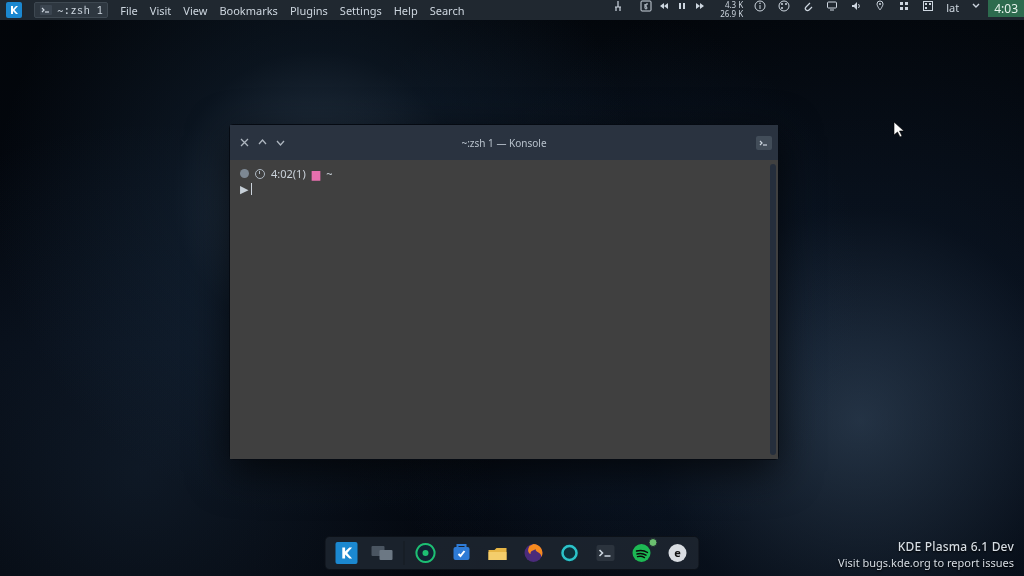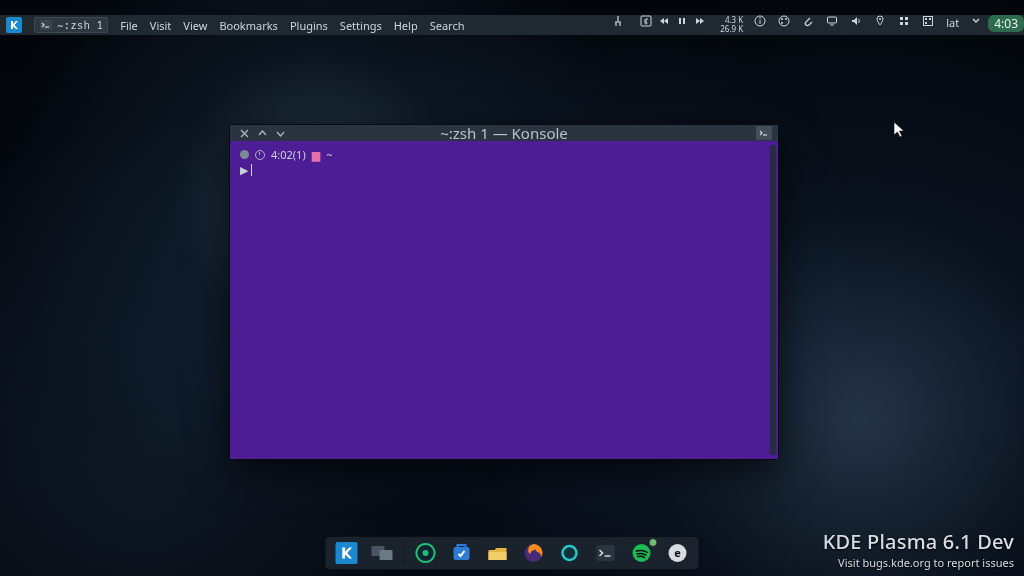--- a/index.html
+++ b/index.html
@@ -17,53 +17,52 @@
       linear-gradient(#020509, #040912 60%, #02050b);
     filter: blur(0.2px);
   }
 
   
   .top-panel {
     position: absolute; top: 0; left: 0; right: 0; height: 20px;
     background: #202830; display: flex; align-items: stretch;
     font-size: 11px; color: #cdd6df;
     z-index: 20;
-    margin-top: 15px;
   }
   .tp-left { display: flex; align-items: stretch; }
   .tp-right { display: flex; align-items: flex-start; margin-left: auto; }
   .tp-item { display: flex; align-items: center; padding: 0 6px; gap: 4px; }
   .kde-logo { width: 16px; height: 16px; display:flex; align-items:center; justify-content:center; background:#1b88d0; border-radius:2px; color:#fff; font-weight:bold; font-size:10px;}
   .task-chip { background:#2e3740; border:1px solid #3e4851; border-radius:2px; padding:0 4px; display:flex; align-items:center; gap:4px;}
   .menubar { display:flex; align-items:stretch; }
   .menubar .mi { padding:0 6px; display:flex; align-items:center; }
   .divider { width:1px; background:#141a20; margin:2px 0;}
   .mono { font-family:"Fira Mono","DejaVu Sans Mono",monospace; }
   .media-btns { display:flex; gap:0; }
   .mbtn { width:18px; display:flex; align-items:center; justify-content:center; }
   .net-speeds { display:flex; flex-direction:column; font-size:8px; line-height:9px; align-items:flex-end; justify-content:center; padding:0 4px;}
-  .clock { background:#2d6b4e; color:#e8f4ee; padding:0 6px; display:flex; align-items:center; font-size:12px;border-radius:6px;}
+  .clock { background:#2d6b4e; color:#e8f4ee; padding:0 6px; display:flex; align-items:center; font-size:12px;}
   .tiny-ico { width:14px; height:14px; display:flex; align-items:center; justify-content:center; }
   svg { display:block; }
 
   
   .konsole {
     position:absolute; left:229px; top:124px; width:550px; height:336px;
     background:#1a2230; border:1px solid #050a12; border-radius:4px;
     box-shadow: 0 12px 40px rgba(0,0,0,0.7);
     display:flex; flex-direction:column;
     z-index:10;
   }
-  .k-titlebar { height:16px; background:#2a3340; display:flex; align-items:center; font-size:15px; color:#b8c2cc; position:relative;}
+  .k-titlebar { height:35px; background:#2a3340; display:flex; align-items:center; font-size:10px; color:#b8c2cc; position:relative;}
   .k-tbtns { display:flex; gap:6px; padding:0 8px;}
   .k-tbtn { width:12px; height:12px; display:flex; align-items:center; justify-content:center; color:#9aa4ae;}
   .k-title { position:absolute; left:0; right:0; text-align:center; pointer-events:none;}
   .k-tright { margin-left:auto; padding:0 6px; display:flex; align-items:center;}
   .term-badge { width:16px; height:14px; background:#424d59; border-radius:2px; display:flex; align-items:center; justify-content:center; color:#cdd6df; font-size:9px;}
-  .k-body { flex:1; position:relative; background:#4c1d95; padding:6px 10px; font-family:"Fira Mono","DejaVu Sans Mono",monospace; font-size:11px; line-height:15px; color:#cbd3db;}
+  .k-body { flex:1; position:relative; background:#404040; padding:6px 10px; font-family:"Fira Mono","DejaVu Sans Mono",monospace; font-size:11px; line-height:15px; color:#cbd3db;}
   .k-scroll { position:absolute; right:2px; top:4px; bottom:4px; width:6px; background:#252e3c; border-radius:3px;}
   .prompt-line { display:flex; gap:6px; align-items:center;}
   .glyph-bullet { width:9px; height:9px; border-radius:50%; background:#7d8893;}
   .glyph-clock { width:10px; height:10px; border:1.3px solid #aeb8c2; border-radius:50%; position:relative;}
   .glyph-clock::after{content:""; position:absolute; left:3px; top:1px; width:1px; height:3px; background:#aeb8c2;}
   .folder-glyph { color:#e66fae; }
   .tilde { color:#c7d0d8;}
   .dollar { color:#c7d0d8;}
   .caret { display:inline-block; width:1px; height:12px; background:#cbd3db; vertical-align:middle; margin-left:1px;}
 
@@ -77,21 +76,21 @@
     border:1px solid #0c1118; border-radius:5px;
     display:flex; gap:6px; align-items:center;
     z-index:15;
   }
   .dock-item { width:30px; height:28px; display:flex; align-items:center; justify-content:center; border-radius:3px;}
   .d-badge { position:relative; }
   .d-badge::after { content:""; position:absolute; top:-1px; right:-1px; width:7px; height:7px; background:#6bbf6f; border-radius:50%; border:1px solid #1e2630;}
 
   
   .info-corner { position:absolute; right:10px; bottom:6px; text-align:right; font-size:11px; color:#d6dde4; z-index:12; text-shadow:0 1px 2px #000;}
-  .info-corner .big { font-size:20px; font-weight:500; letter-spacing:0.2px;}
+  .info-corner .big { font-size:12px; font-weight:500; letter-spacing:0.2px;}
 </style>
 </head>
 <body>
 
 <div class="wallpaper"></div>
 
 <div class="top-panel">
   <div class="tp-left">
     <div class="tp-item">
       <span class="kde-logo">

